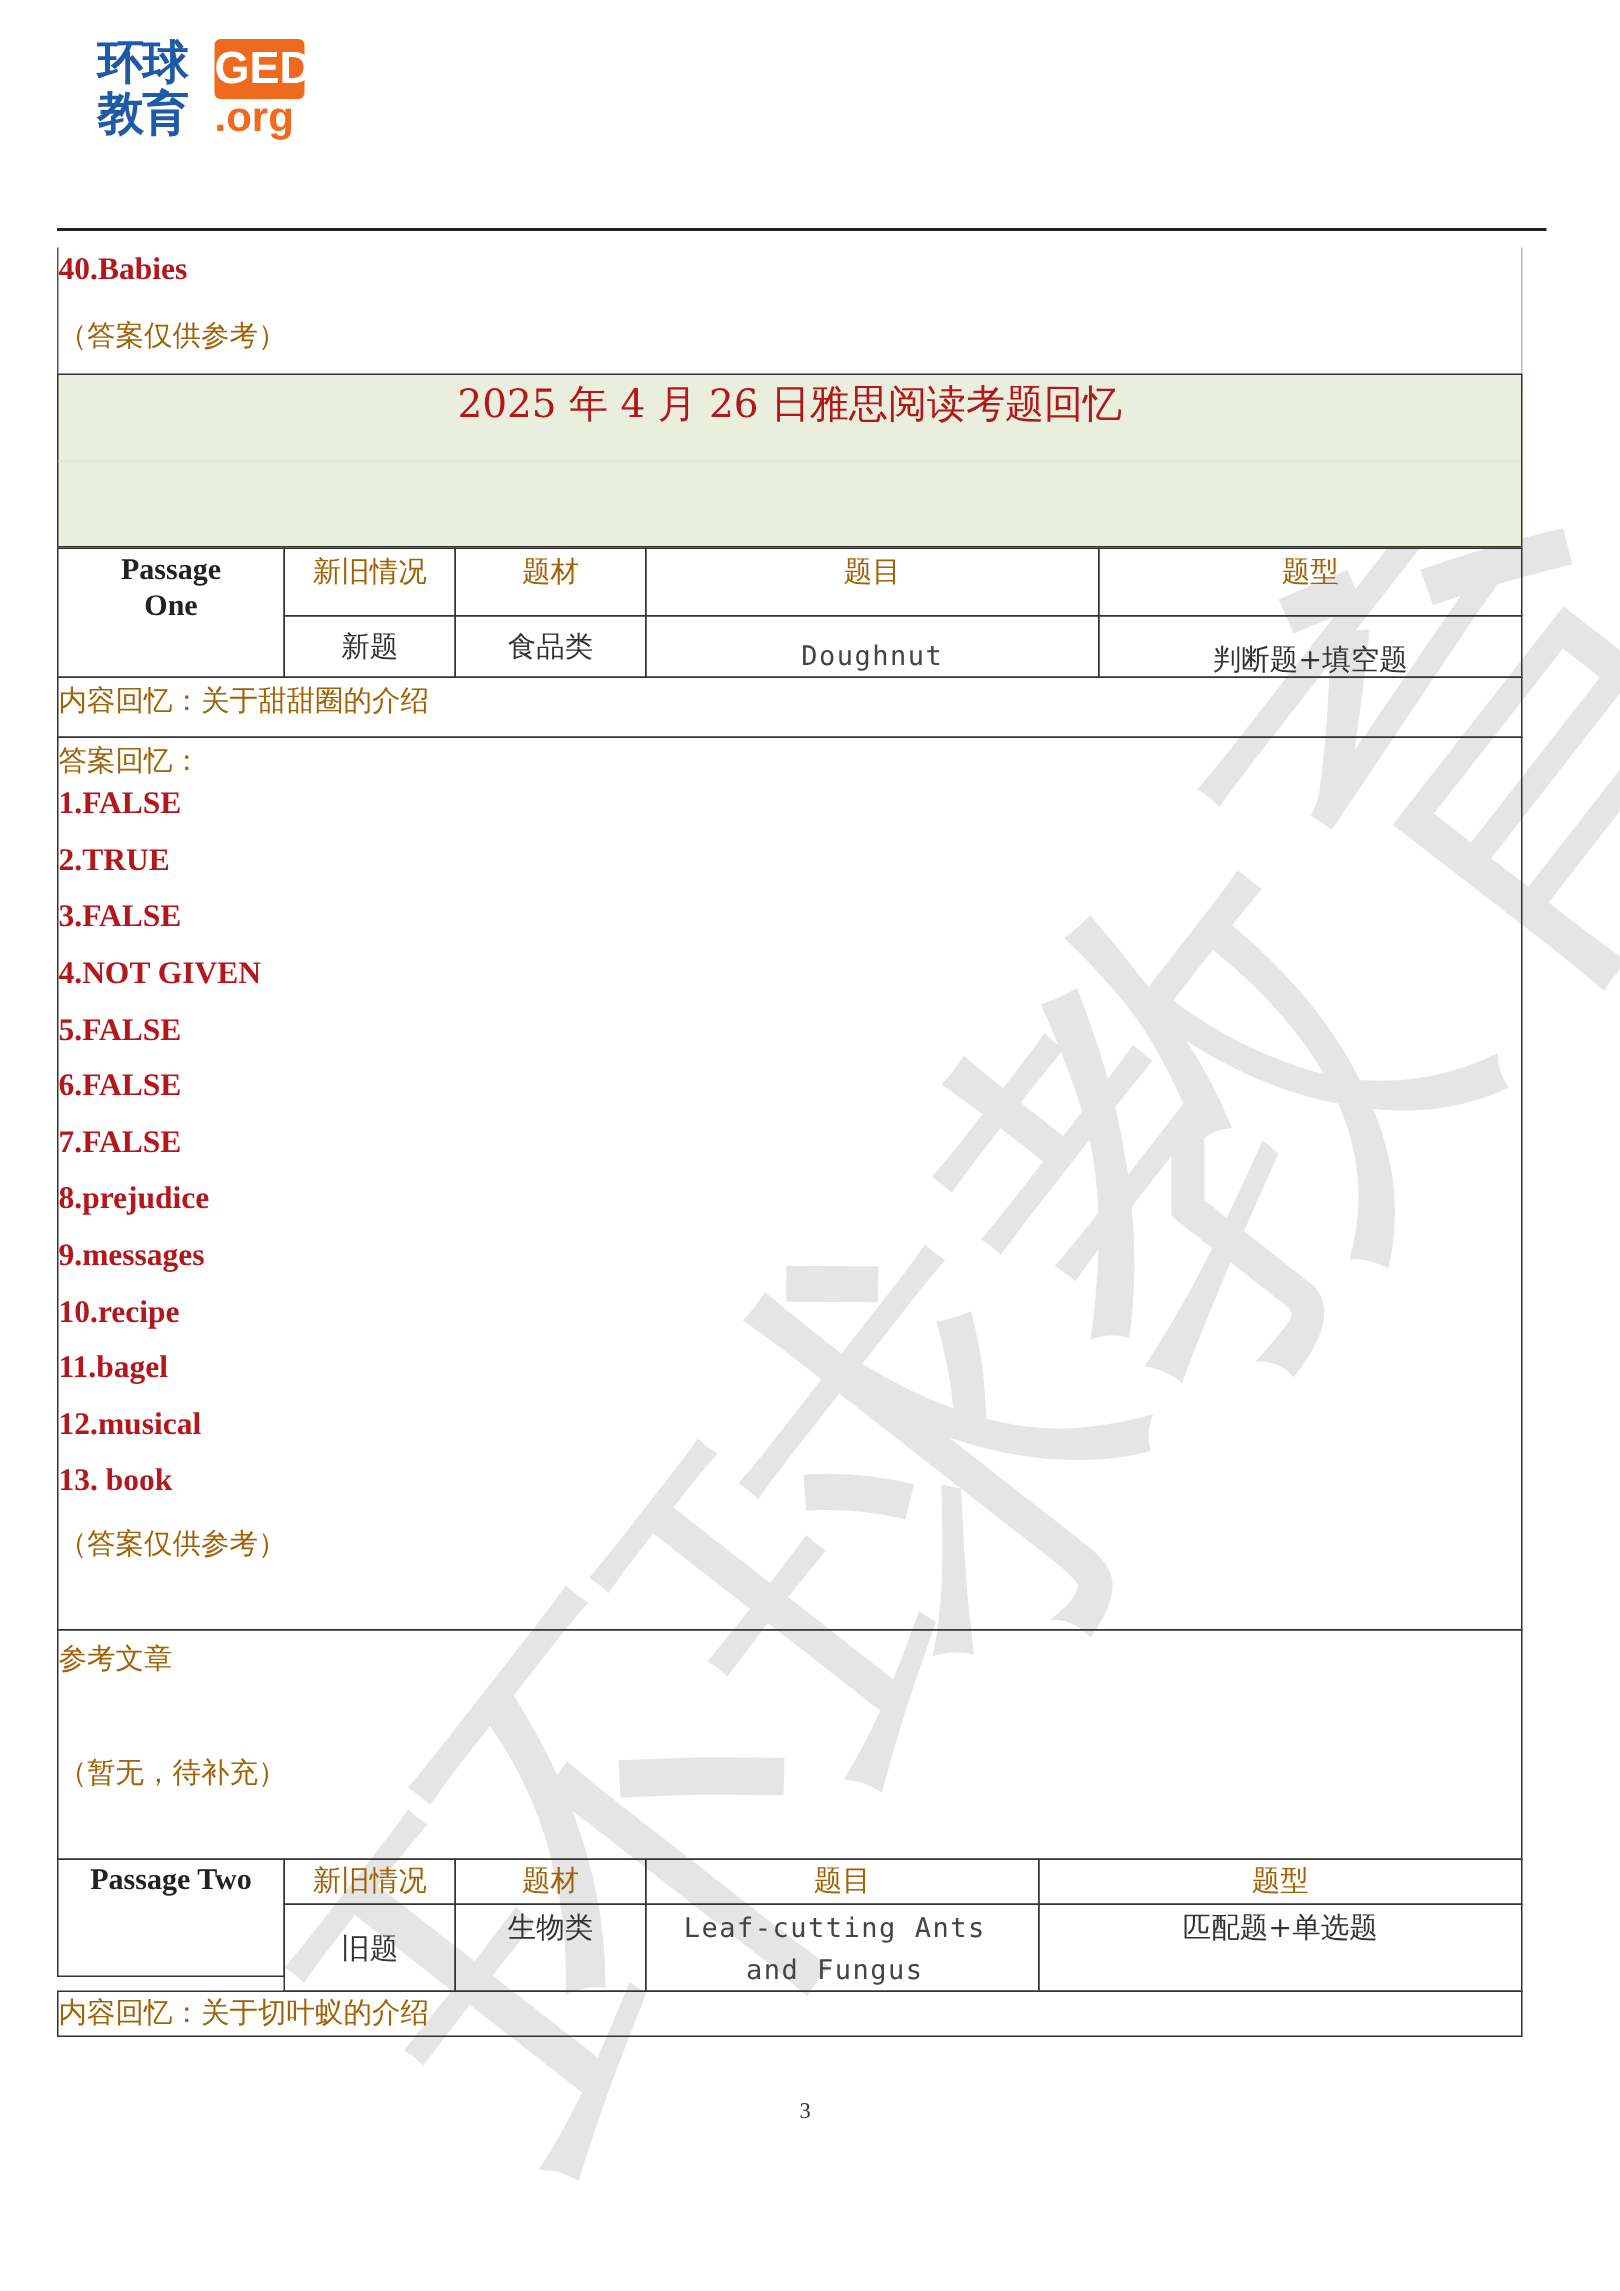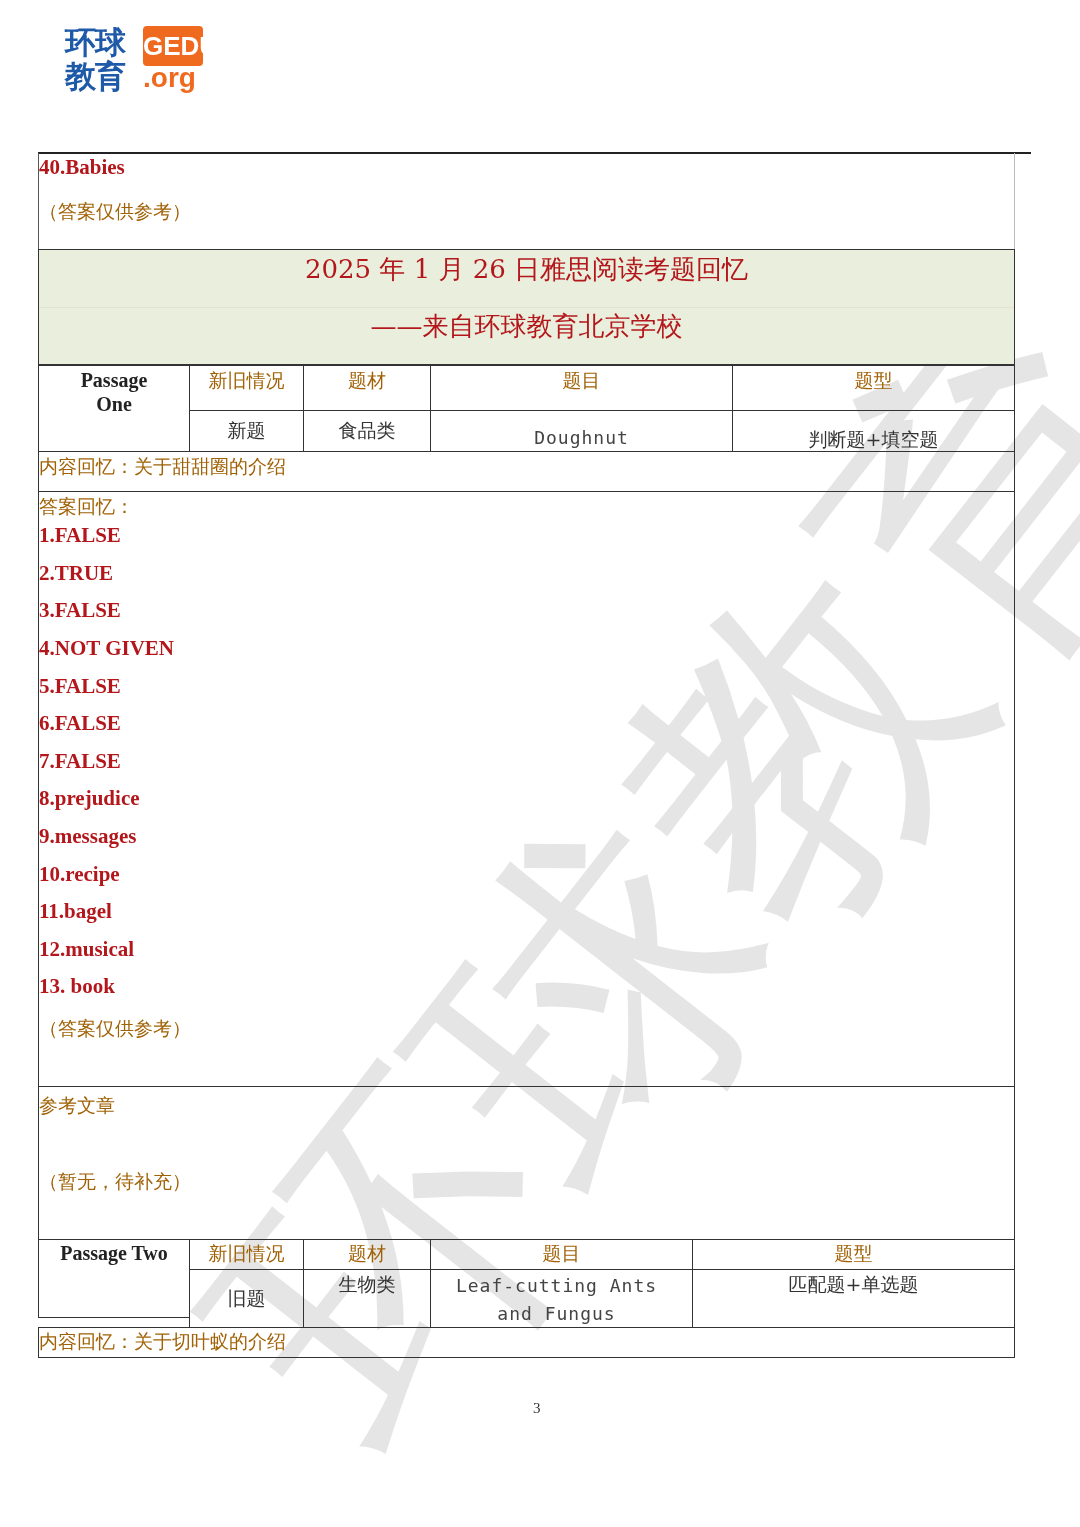--- a/index.html
+++ b/index.html
@@ -1,26 +1,26 @@
 <!DOCTYPE html>
 <html><head>
 <meta charset="utf-8">
 <style>
   * { box-sizing: border-box; margin: 0; padding: 0; }
   html, body { width: 1080px; height: 1527px; background: #ffffff; overflow: hidden; }
   body { position: relative; font-family: "DejaVu Sans", sans-serif; color: #222; }
 
   .logo { position: absolute; left: 65px; top: 25px; width: 165px; height: 72px; }
   .logo-cn { position: absolute; left: 0; top: 0; font-weight: bold; color: #1f5aa8; font-size: 31px; line-height: 34px; letter-spacing: -1px; font-family: "DejaVu Sans", sans-serif; }
-  .logo-gedu { position: absolute; left: 78px; top: 1px; width: 60px; height: 40px; background: #ef6a1e; color: #fff; font-weight: bold; font-size: 26px; line-height: 40px; text-align: center; border-radius: 4px; font-family: "Liberation Sans", sans-serif; }
+  .logo-gedu { position: absolute; left: 78px; top: 1px; width: 60px; height: 40px; background: #ef6a1e; color: #fff; font-weight: bold; font-size: 30px; line-height: 40px; text-align: center; border-radius: 4px; font-family: "Liberation Sans", sans-serif; }
   .logo-org { position: absolute; left: 78px; top: 36px; color: #ef6a1e; font-weight: bold; font-size: 28px; line-height: 34px; font-family: "Liberation Sans", sans-serif; }
 
   .topline { position: absolute; left: 38px; top: 152px; width: 993px; height: 2px; background: #222; }
 
-  .box { position: absolute; border: 1px solid #555; }
+  .box { position: absolute; border: 1px solid #555; margin-top: 12px; }
   .cell { position: absolute; border: 1px solid #333; }
 
   .red-bold { color: #b3171b; font-family: "Liberation Serif", serif; font-weight: bold; font-size: 21px; }
   .cn { font-family: "DejaVu Sans", sans-serif; font-size: 19px; color: #a16207; }
   .serif-cn { font-family: "DejaVu Serif", serif; font-size: 19px; color: #333; }
   .mono { font-family: "DejaVu Sans Mono", monospace; font-size: 18px; color: #444; letter-spacing: 1px; }
 
   .title-bg { position: absolute; left: 38px; top: 249px; width: 977px; height: 116px; background: #eaeedc; border: 1px solid #333; }
   .title1, .title2 { position: absolute; left: 0; width: 100%; text-align: center; color: #b3171b; font-family: "DejaVu Serif", serif; font-size: 26px; }
 
@@ -48,23 +48,22 @@
 </div>
 
 <div class="topline"></div>
 
 <div class="box" style="left:38px; top:153px; width:977px; height:97px; border-top:none; border-right-color:#bbb;">
   <div class="red-bold" style="position:absolute; left:0; top:2px;">40.Babies</div>
   <div class="cn" style="position:absolute; left:0; top:46px;">（答案仅供参考）</div>
 </div>
 
 <div class="title-bg">
-  <div class="title1" style="top:2px;">2025 年 1 月 26 日雅思阅读考题回忆</div>
+  <div class="title1" style="top:2px;">2025 年 4 月 26 日雅思阅读考题回忆</div>
   <div style="position:absolute; left:0; top:57px; width:100%; height:1px; background:#dfe3cf;"></div>
-  <div class="title2" style="top:59px;">——来自环球教育北京学校</div>
 </div>
 
 <div class="cell center" style="left:38px; top:365px; width:152px; height:87px; align-items:flex-start; padding-top:2px;">
   <div style="font-family:'Liberation Serif',serif; font-weight:bold; font-size:20px; width:80px; line-height:24px;">Passage One</div>
 </div>
 <div class="cell topc cn" style="left:189px; top:365px; width:115px; height:46px; padding-top:2px;">新旧情况</div>
 <div class="cell topc cn" style="left:303px; top:365px; width:128px; height:46px; padding-top:2px;">题材</div>
 <div class="cell topc cn" style="left:430px; top:365px; width:303px; height:46px; padding-top:2px;">题目</div>
 <div class="cell topc cn" style="left:732px; top:365px; width:283px; height:46px; padding-top:2px;">题型</div>
 

